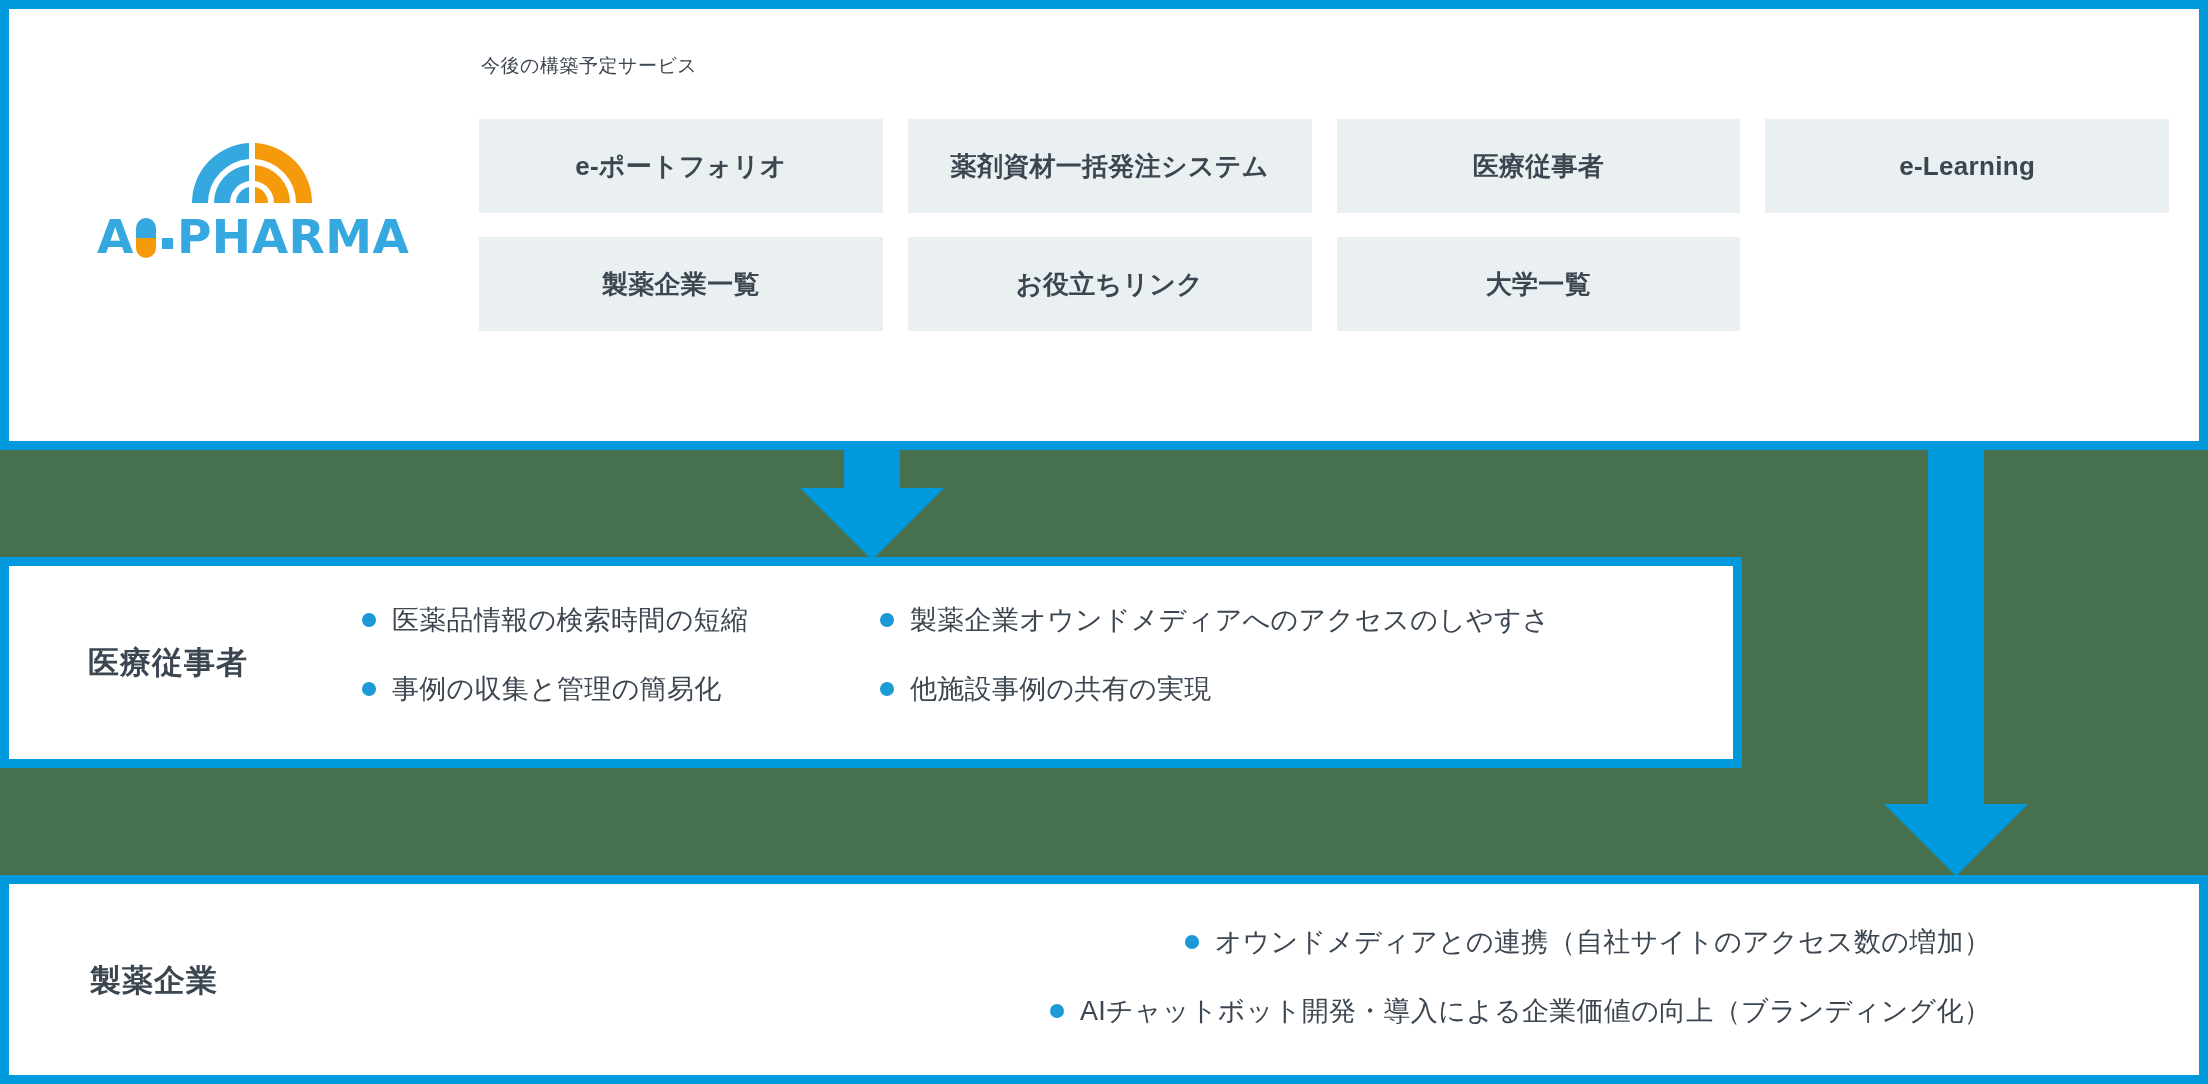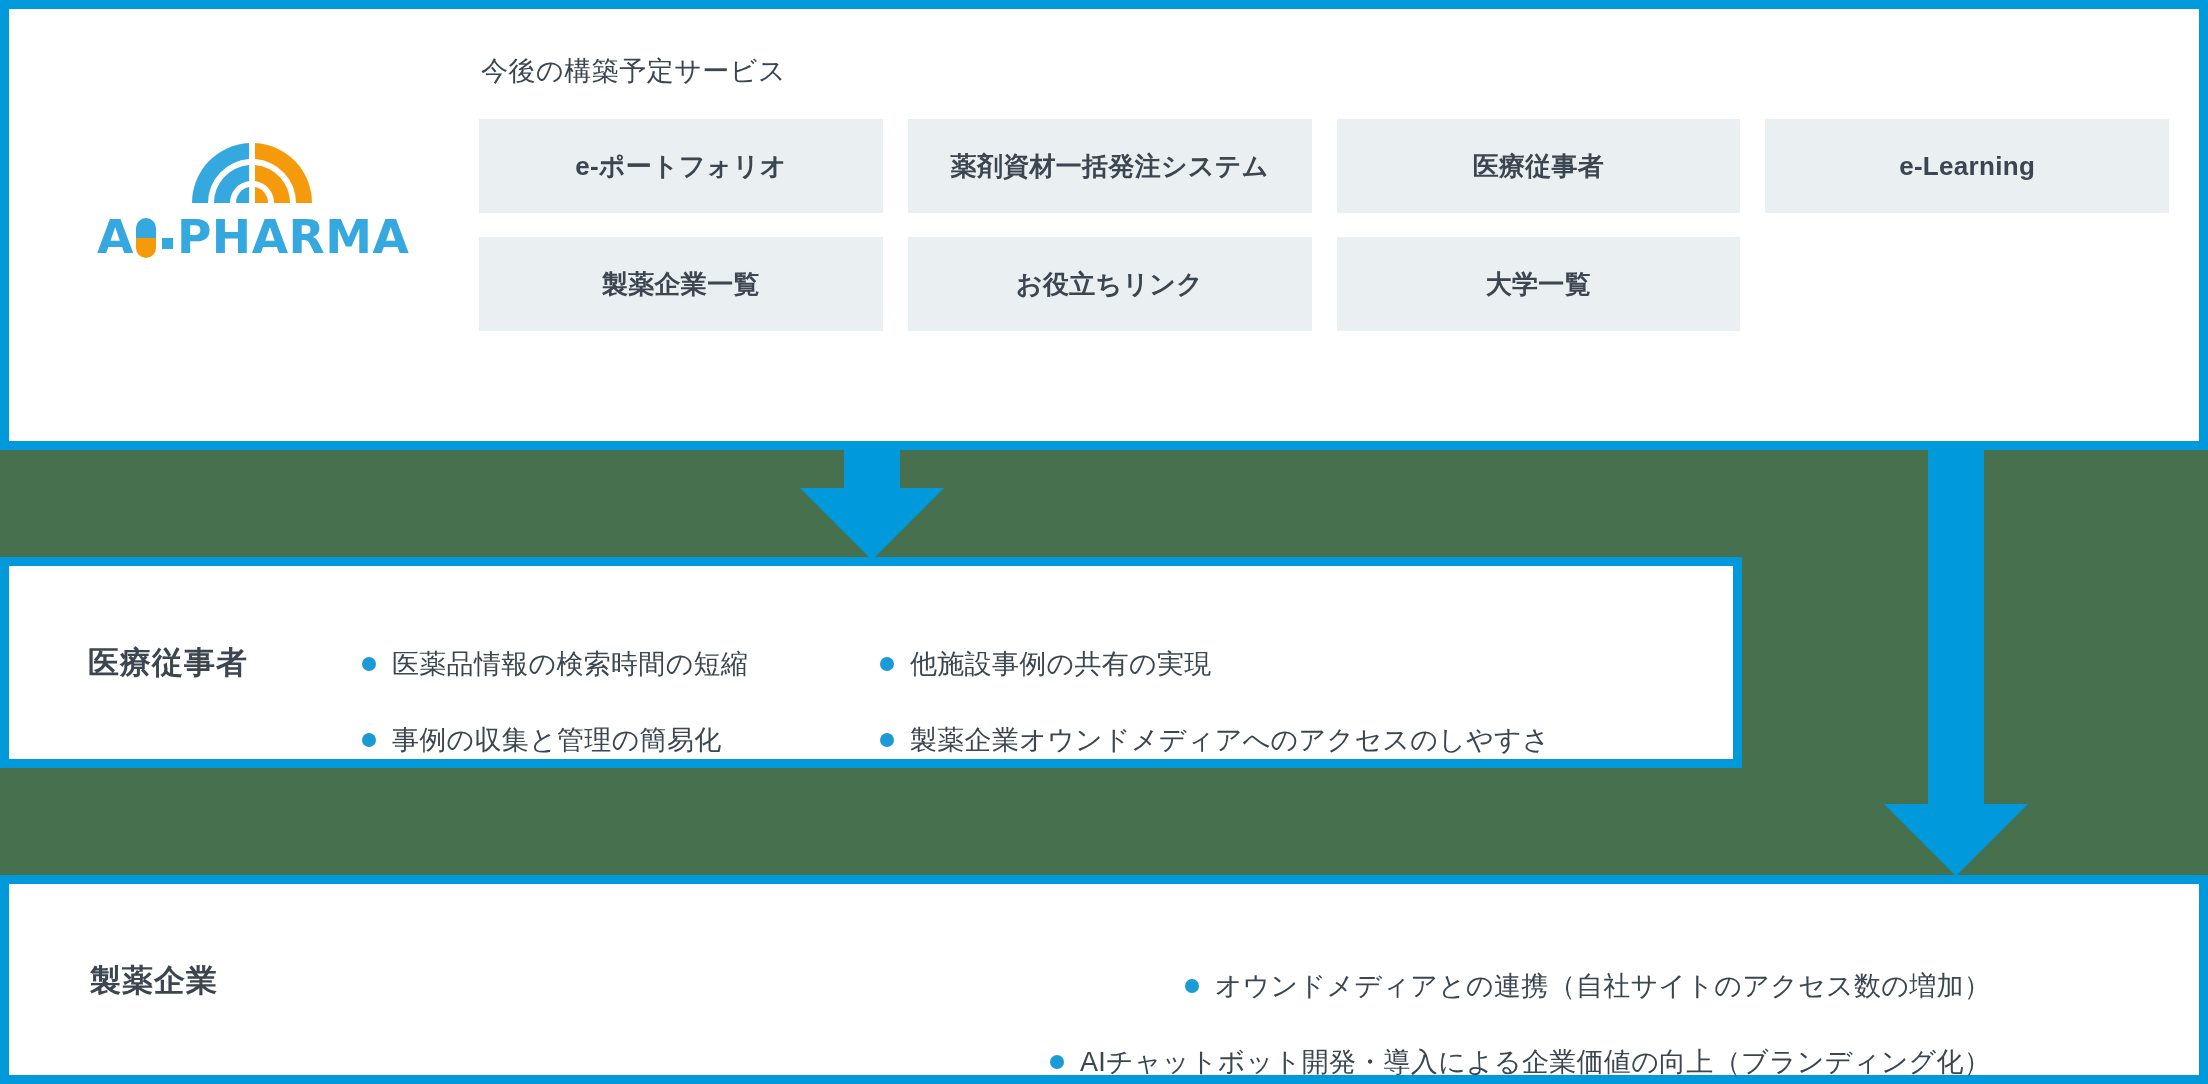--- a/index.html
+++ b/index.html
@@ -88,21 +88,21 @@
     background: #35A8DF;
     vertical-align: 4px;
     margin: 0 4px;
   }
 
   
   #future-label {
     position: absolute;
     left: 472px;
     top: 44px;
-    font-size: 27px;
+    font-size: 19px;
     color: #3C4651;
     letter-spacing: 0.5px;
     white-space: nowrap;
   }
 
   
   #service-grid {
     position: absolute;
     left: 470px;
     top: 110px;
@@ -181,21 +181,20 @@
     position: absolute;
   }
   .bullet-item {
     display: flex;
     align-items: flex-start;
     font-size: 27px;
     color: #3C4651;
     letter-spacing: 0.3px;
     white-space: nowrap;
     line-height: 1.2;
-    margin-top: 44px;
   }
   .bullet-dot {
     flex: 0 0 auto;
     width: 14px;
     height: 14px;
     border-radius: 50%;
     background: #1B9AD6;
     margin-top: 9px;
     margin-right: 16px;
   }
@@ -257,25 +256,25 @@
       <span>医薬品情報の検索時間の短縮</span>
     </div>
     <div class="bullet-item">
       <span class="bullet-dot"></span>
       <span>事例の収集と管理の簡易化</span>
     </div>
   </div>
   <div class="bullet-list" id="mid-col-2">
     <div class="bullet-item">
       <span class="bullet-dot"></span>
+      <span>製薬企業オウンドメディアへのアクセスのしやすさ</span>
+    </div>
+    <div class="bullet-item">
+      <span class="bullet-dot"></span>
       <span>他施設事例の共有の実現</span>
-    </div>
-    <div class="bullet-item">
-      <span class="bullet-dot"></span>
-      <span>製薬企業オウンドメディアへのアクセスのしやすさ</span>
     </div>
   </div>
 
   <div class="panel" id="bottom-panel"></div>
   <div class="outcome-title" id="bottom-title">製薬企業</div>
   <div class="bullet-list" id="bottom-col-2">
     <div class="bullet-item">
       <span class="bullet-dot"></span>
       <span>オウンドメディアとの連携（自社サイトのアクセス数の増加）</span>
     </div>

